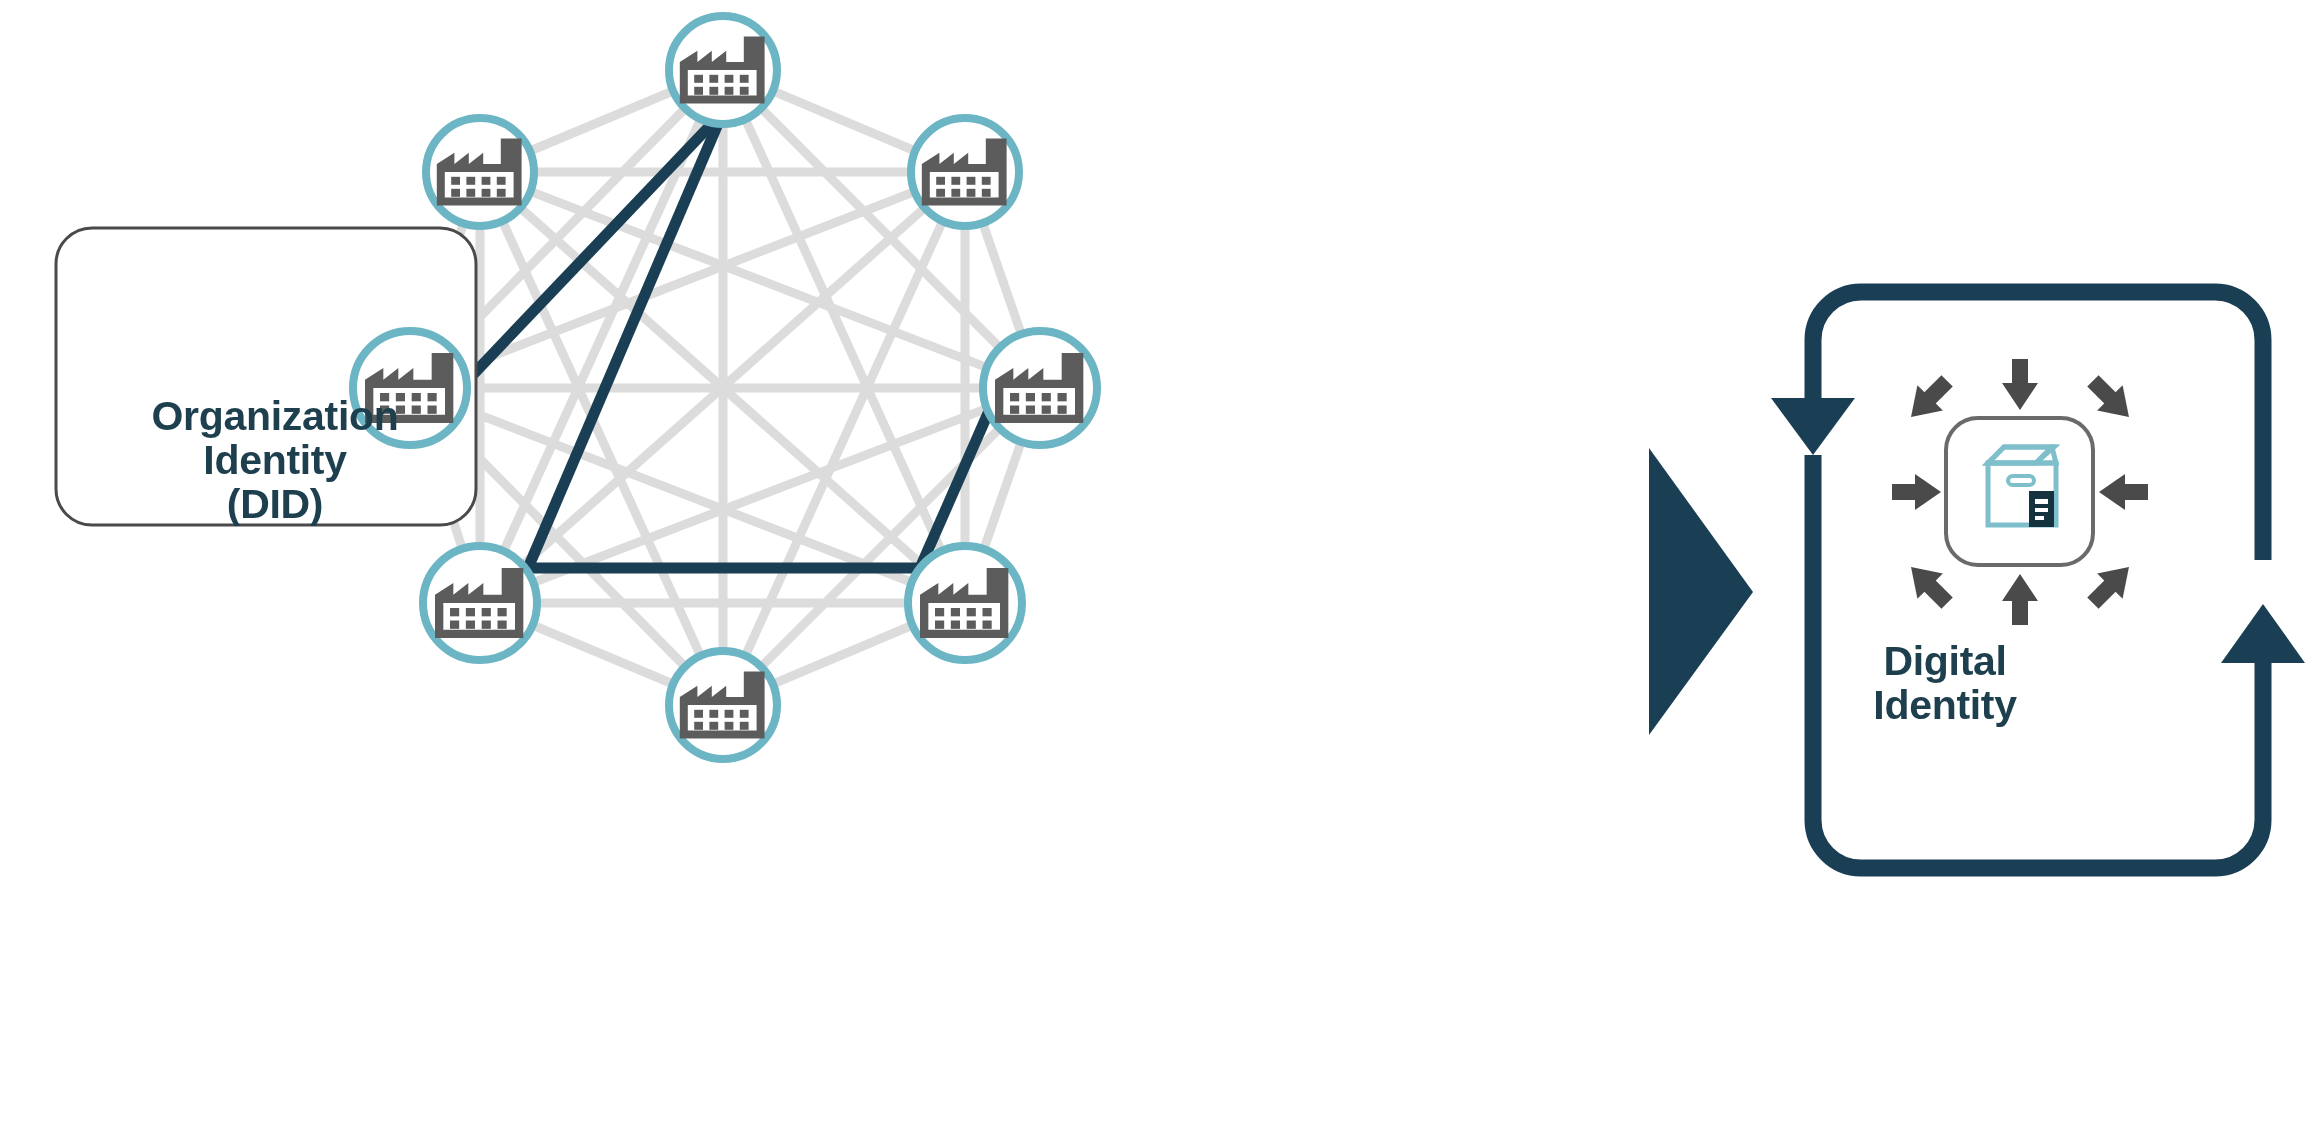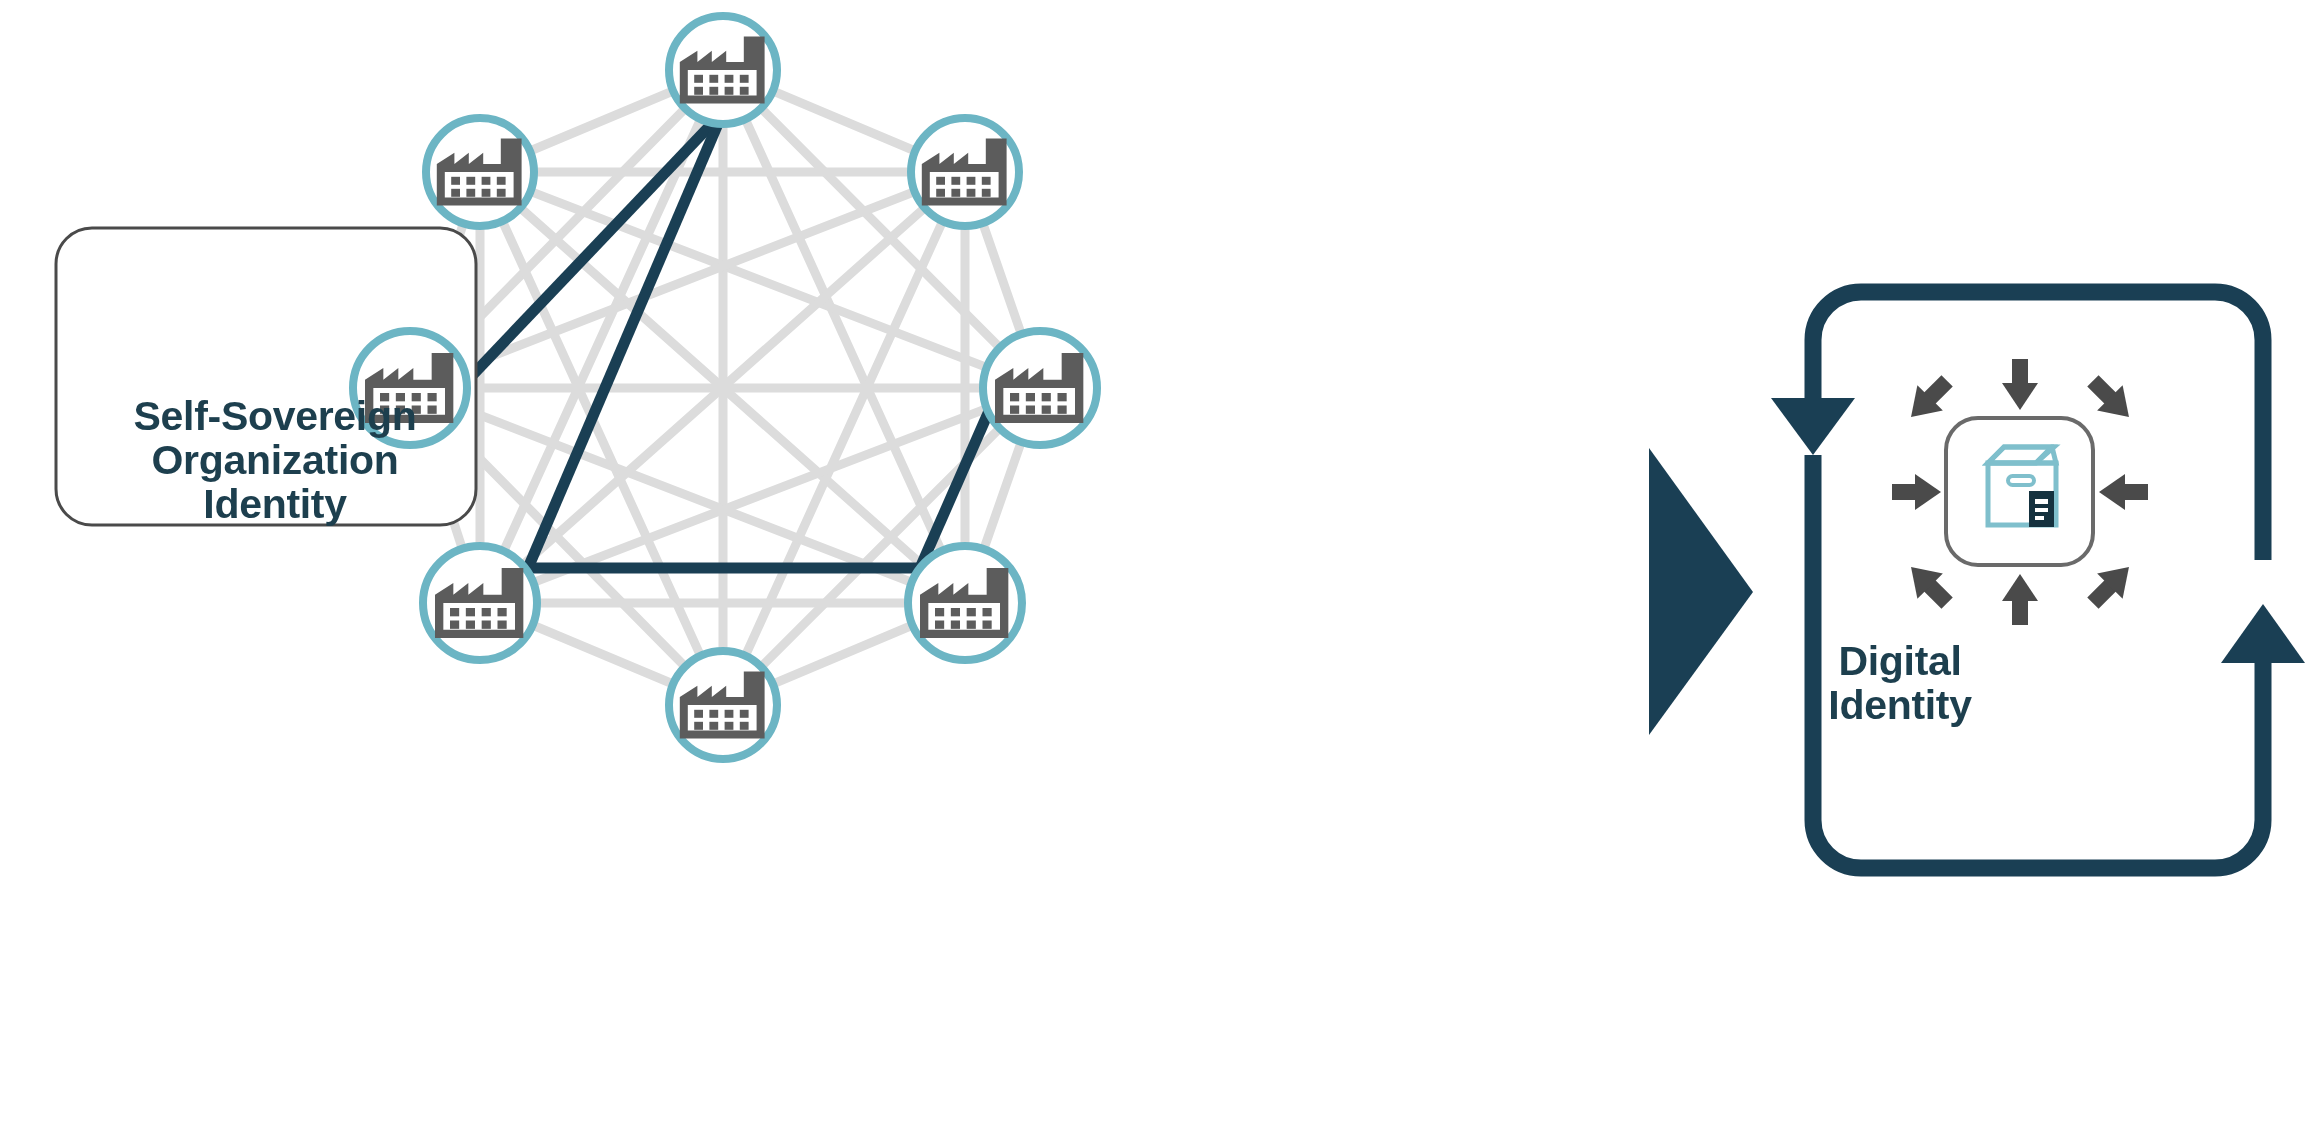--- a/index.html
+++ b/index.html
@@ -32,21 +32,21 @@
     text-align: center;
     font-weight: bold;
     font-size: 41px;
     line-height: 1.07;
     color: #1d3f4e;
     letter-spacing: -0.3px;
   }
   .did-label span { display: block; }
   .dpi-label {
     position: absolute;
-    left: 1900px;
+    left: 1945px;
     top: 640px;
     width: 360px;
     text-align: center;
     font-weight: bold;
     font-size: 41px;
     line-height: 1.07;
     color: #1d3f4e;
     transform: translateX(-180px);
     letter-spacing: -0.3px;
   }
@@ -246,23 +246,23 @@
       </g>
 
       <g transform="rotate(45 2112 584)">
         <rect x="2104" y="583" width="16" height="28"></rect>
         <polygon points="2094,587 2130,587 2112,560"></polygon>
       </g>
     </g>
   </svg>
 
   <div class="did-label">
-    <span>Self-Sovereign</span>
     <span>Organization</span>
     <span>Identity</span>
+    <span>(DID)</span>
   </div>
 
   <div class="dpi-label">
     <span>Digital</span>
     <span>Identity</span>
   </div>
 
 </div>
 
 </body></html>

